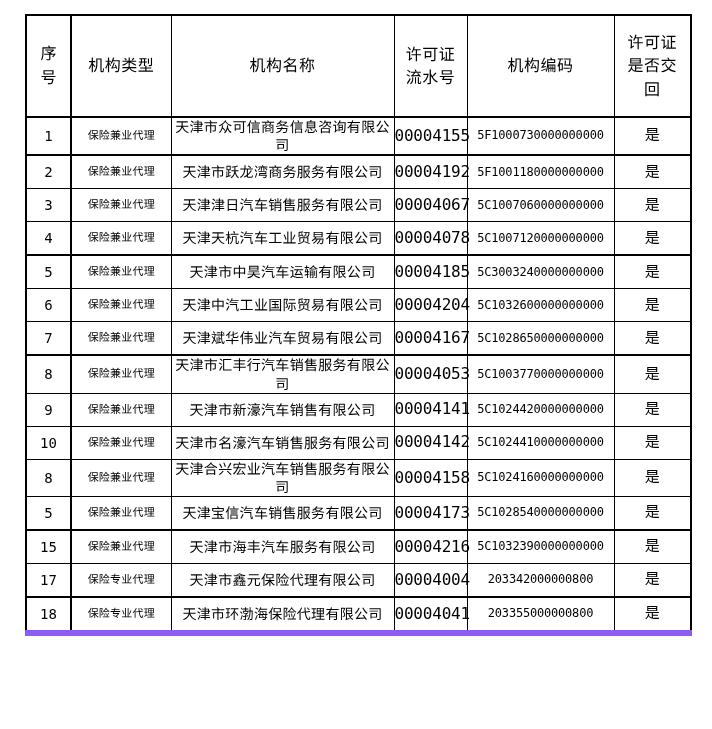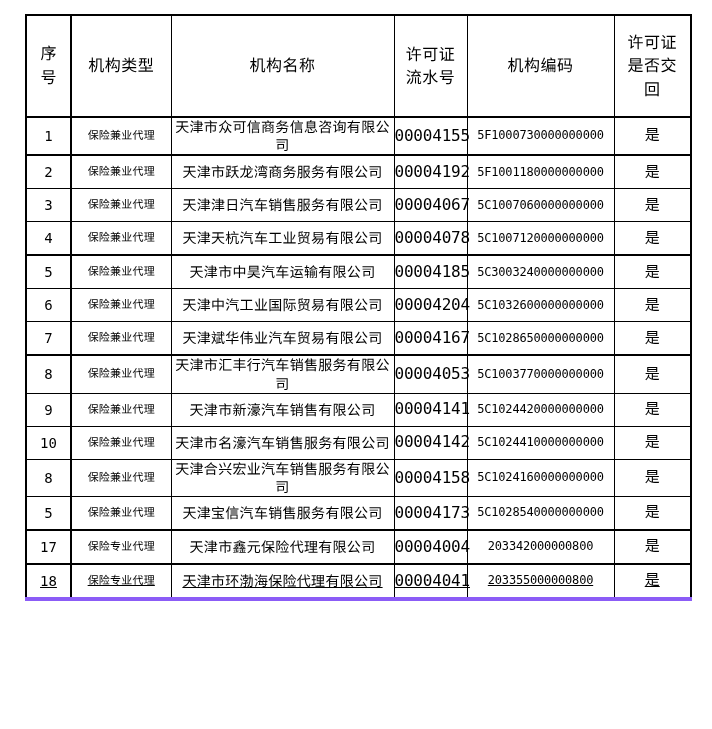--- a/index.html
+++ b/index.html
@@ -105,22 +105,21 @@
   }
   tr.data-row td.cell-returned {
     font-size: 15px;
   }
 
   
   tr.thick-bottom td {
     border-bottom: 2px solid #000000;
   }
   tr.last-row td {
-    border-bottom: 4px solid #8b5cf6;
-    text-decoration: underline;
+    border-bottom: 6px solid #8b5cf6;
   }
   tr.first-data-row td {
     border-top: none;
   }
 
   
   table.reg-table tr td:first-child { border-left: 2px solid #000000; }
   table.reg-table tr td:last-child  { border-right: 2px solid #000000; }
   tr.header-row td { border-top: 2px solid #000000; }
   
@@ -256,20 +255,28 @@
             <td class="cell-returned">是</td>
           </tr>
           <tr class="data-row thick-bottom">
             <td class="cell-seq">5</td>
             <td class="cell-type">保险兼业代理</td>
             <td class="cell-name">天津宝信汽车销售服务有限公司</td>
             <td class="cell-serial">00004173</td>
             <td class="cell-code">5C1028540000000000</td>
             <td class="cell-returned">是</td>
           </tr>
+          <tr class="data-row">
+            <td class="cell-seq">15</td>
+            <td class="cell-type">保险兼业代理</td>
+            <td class="cell-name">天津市海丰汽车服务有限公司</td>
+            <td class="cell-serial">00004216</td>
+            <td class="cell-code">5C1032390000000000</td>
+            <td class="cell-returned">是</td>
+          </tr>
           <tr class="data-row thick-bottom">
             <td class="cell-seq">17</td>
             <td class="cell-type">保险专业代理</td>
             <td class="cell-name">天津市鑫元保险代理有限公司</td>
             <td class="cell-serial">00004004</td>
             <td class="cell-code">203342000000800</td>
             <td class="cell-returned">是</td>
           </tr>
           <tr class="data-row last-row">
             <td class="cell-seq">18</td>

